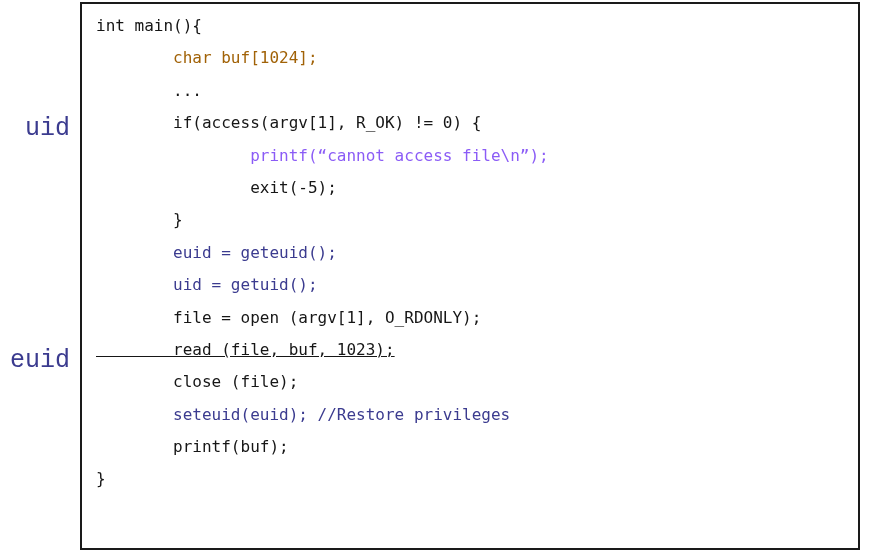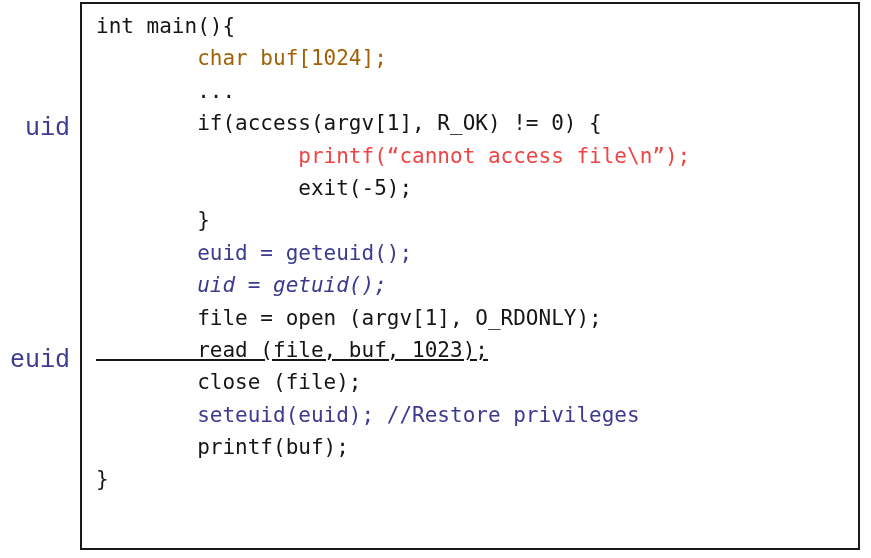--- a/index.html
+++ b/index.html
@@ -58,21 +58,21 @@
     position: absolute;
     left: 14px;
     top: 6px;
     right: 0;
     margin: 0;
     padding: 0;
   }
 
   .code-line {
     font-family: "DejaVu Sans Mono", "Liberation Mono", monospace;
-    font-size: 21px;
+    font-size: 16px;
     line-height: 32.4px;
     height: 32.4px;
     white-space: pre;
     color: #161616;
     letter-spacing: 0px;
   }
   .code-line.blue {
     color: #3b3b8f;
   }
 </style>
@@ -85,25 +85,25 @@
     <div class="gutter-label uid" style="color: rgb(59, 59, 143);">uid</div>
     <div class="gutter-label euid" style="color: rgb(59, 59, 143);">euid</div>
   </div>
 
   <div class="code-box">
     <div class="code-listing" id="code-listing">
         <div class="code-line" style="color: rgb(22, 22, 22);">int main(){</div>
         <div class="code-line" style="color: #a16207;">        char buf[1024];</div>
         <div class="code-line" style="color: rgb(22, 22, 22);">        ...</div>
         <div class="code-line" style="color: rgb(22, 22, 22);">        if(access(argv[1], R_OK) != 0) {</div>
-        <div class="code-line" style="color: #ef4444;">                printf(“cannot access file\n”);</div>
+        <div class="code-line" style="color: #8b5cf6;">                printf(“cannot access file\n”);</div>
         <div class="code-line" style="color: rgb(22, 22, 22);">                exit(-5);</div>
         <div class="code-line" style="color: rgb(22, 22, 22);">        }</div>
         <div class="code-line blue" style="color: rgb(59, 59, 143);">        euid = geteuid();</div>
-        <div class="code-line blue" style="color: rgb(59, 59, 143); font-style: italic;">        uid = getuid();</div>
+        <div class="code-line blue" style="color: rgb(59, 59, 143);">        uid = getuid();</div>
         <div class="code-line" style="color: rgb(22, 22, 22);">        file = open (argv[1], O_RDONLY);</div>
         <div class="code-line" style="color: rgb(22, 22, 22); text-decoration: underline;">        read (file, buf, 1023);</div>
         <div class="code-line" style="color: rgb(22, 22, 22);">        close (file);</div>
         <div class="code-line blue" style="color: rgb(59, 59, 143);">        seteuid(euid); //Restore privileges</div>
         <div class="code-line" style="color: rgb(22, 22, 22);">        printf(buf);</div>
         <div class="code-line" style="color: rgb(22, 22, 22);">}</div>
       </div>
   </div>
 
 </div>

